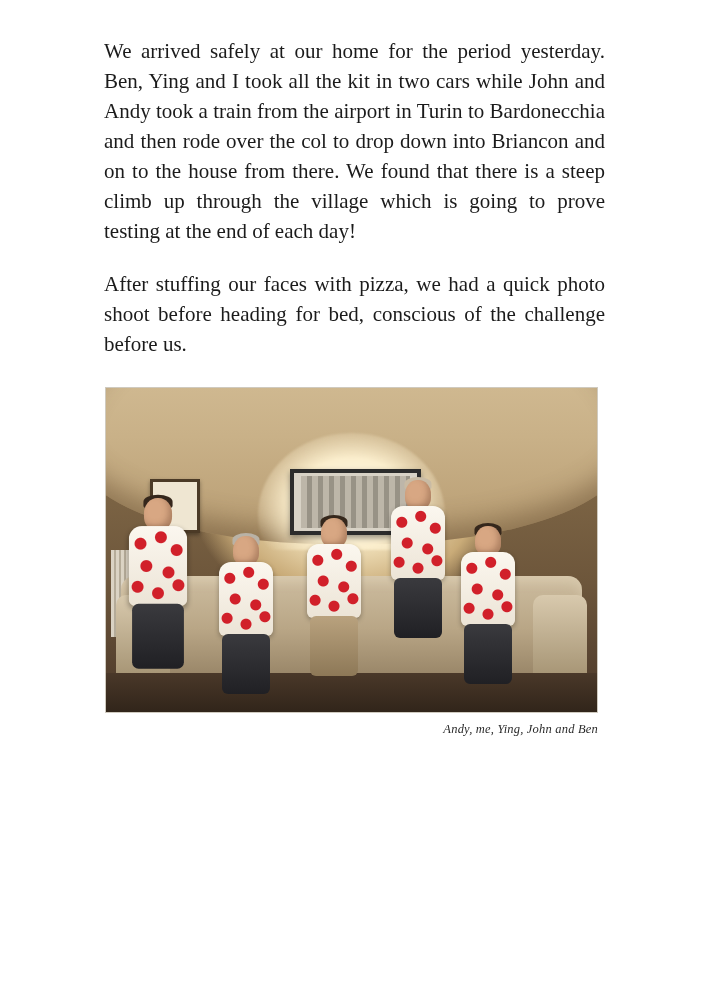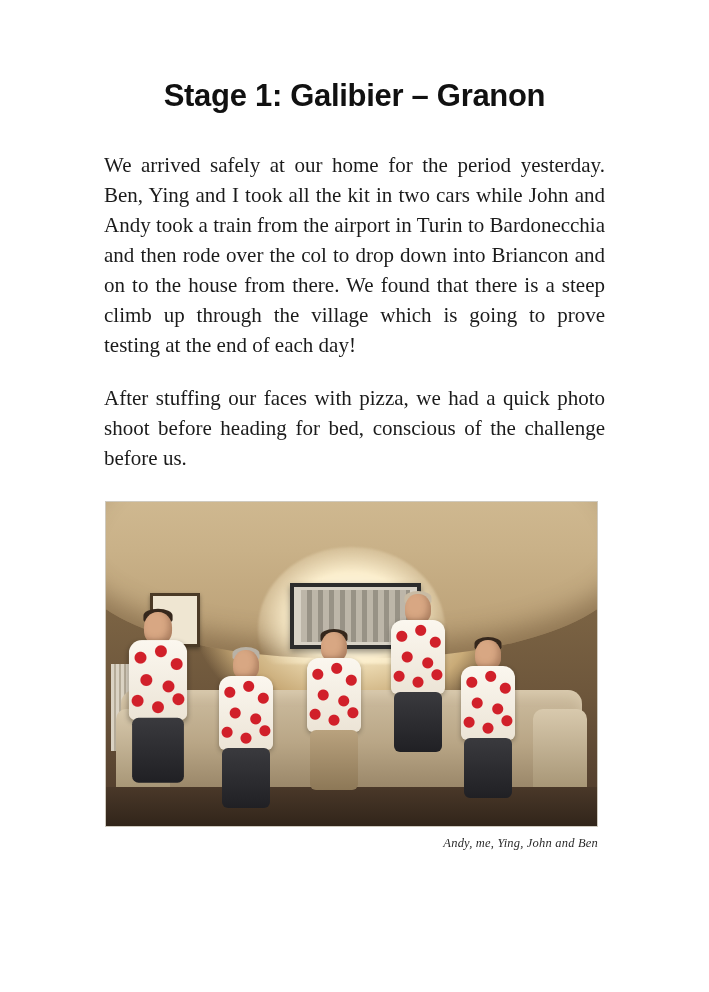--- a/index.html
+++ b/index.html
@@ -233,21 +233,20 @@
     font-family: "Liberation Serif", serif;
     font-size: 11.5px;
     color: #3a3a3a;
   }
 </style>
 </head>
 <body>
 
 <div class="page">
 
-  <h1 class="chapter-title">Stage 1: Galibier – Granon</h1>
 
   <p class="body-text para-1">We arrived safely at our home for the period yesterday. Ben, Ying and I took all the kit in two cars while John and Andy took a train from the airport in Turin to Bardonecchia and then rode over the col to drop down into Briancon and on to the house from there. We found that there is a steep climb up through the village which is going to prove testing at the end of each day!</p>
 
   <p class="body-text para-2">After stuffing our faces with pizza, we had a quick photo shoot before heading for bed, conscious of the challenge before us.</p>
 
   <figure class="figure" style="margin-block:28px 0;">
     <div class="photo">
       <div class="room"></div>
       <div class="vault"></div>
       <div class="arch-glow"></div>

